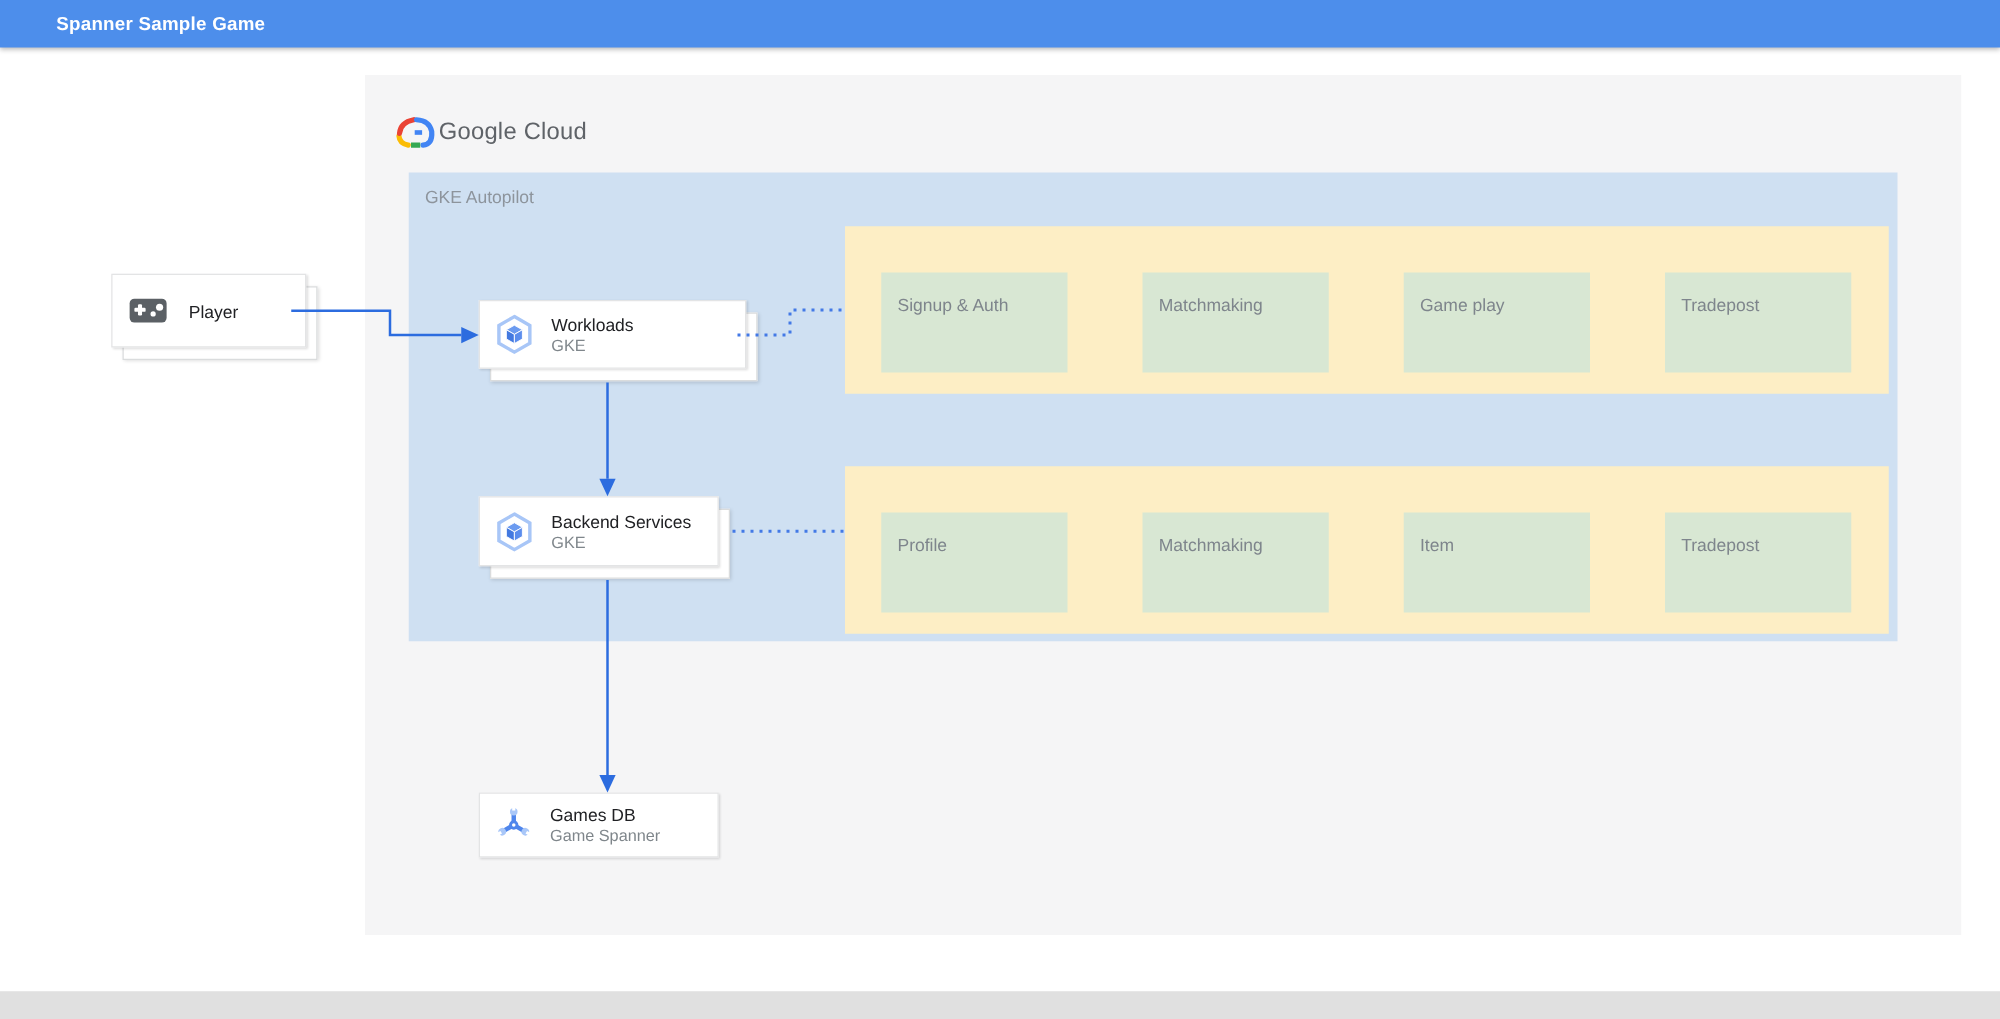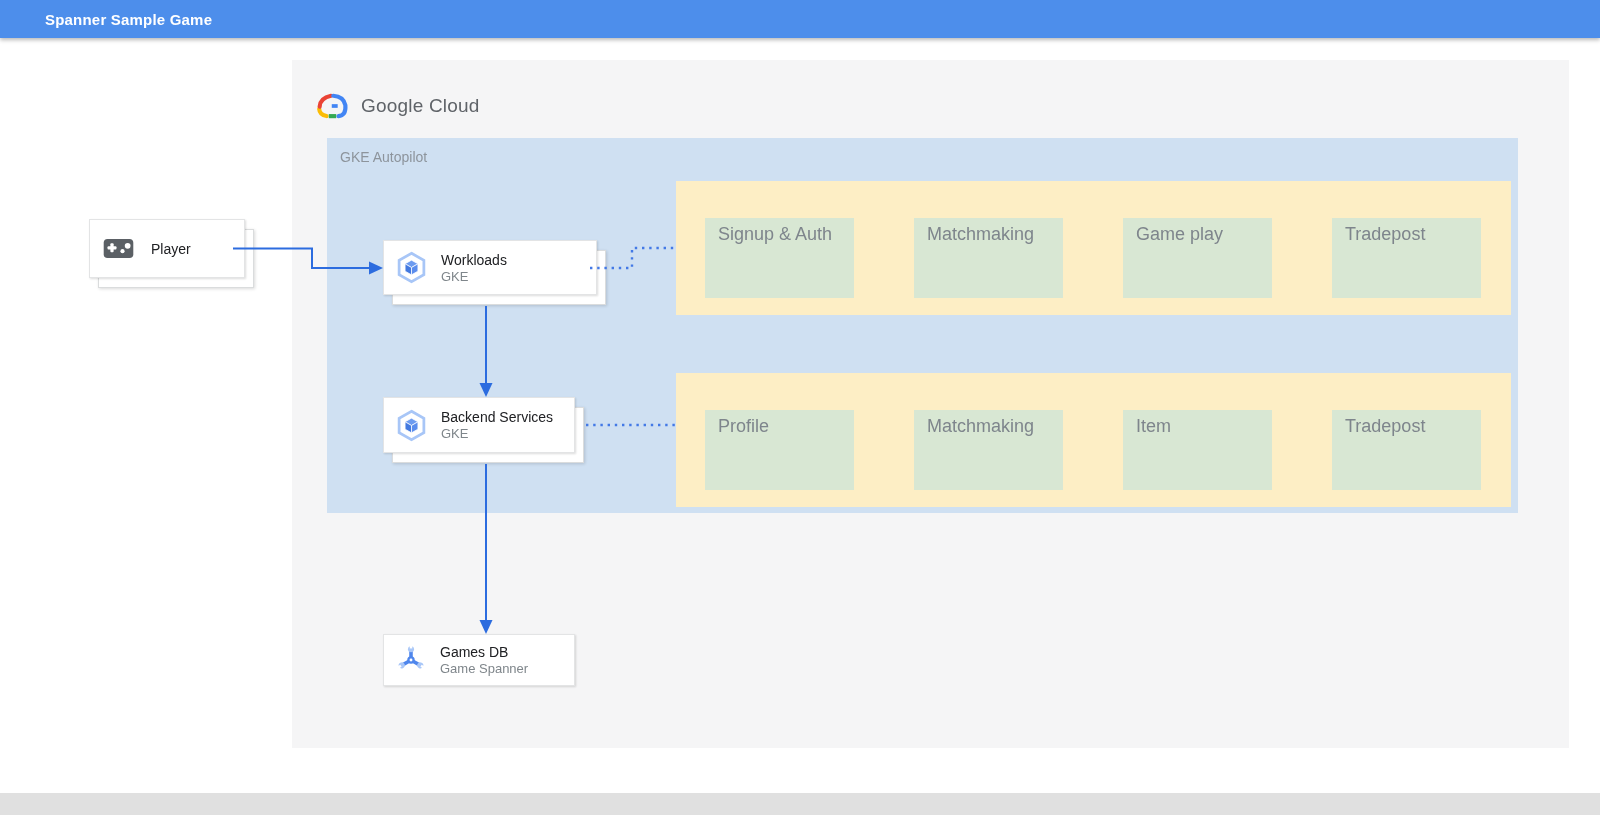--- a/index.html
+++ b/index.html
@@ -9,34 +9,34 @@
   
   .titlebar{position:absolute;left:0;top:0;width:1600px;height:38px;background:#4d8eeb;
     display:flex;align-items:center;box-sizing:border-box;padding-left:45px;
     box-shadow:0 2px 4px rgba(0,0,0,.28);z-index:20;}
   .titlebar span{color:#fff;font-size:15px;font-weight:bold;letter-spacing:.2px;}
 
   
   .canvas{position:absolute;left:292px;top:60px;width:1277px;height:688px;background:#f5f5f6;z-index:1;}
 
   
-  .gcp-logo{position:absolute;left:314px;top:90px;height:32px;display:flex;align-items:center;gap:10px;z-index:3;}
+  .gcp-logo{position:absolute;left:314px;top:90px;height:32px;display:flex;align-items:center;z-index:3;}
   .gcp-logo-text{font-size:19px;color:#5f6368;letter-spacing:.2px;}
 
   
   .gke-zone{position:absolute;left:327px;top:138px;width:1191px;height:375px;background:#cfe0f2;z-index:2;}
   .gke-zone-label{position:absolute;left:13px;top:11px;font-size:14px;color:#8d949c;}
 
   
   .svc-row{position:absolute;width:835px;height:134px;background:#fdeec5;box-sizing:border-box;
     display:flex;padding:37px 0 0 29px;gap:60px;}
   .svc-row.row1{left:349px;top:43px;}
   .svc-row.row2{left:349px;top:235px;}
   .svc{width:149px;height:80px;background:#d8e7d3;box-sizing:border-box;}
-  .svc span{display:block;padding:6px 0 0 13px;font-size:18px;color:#7e858c;}
+  .svc span{display:block;padding:18px 0 0 13px;font-size:14px;color:#7e858c;}
 
   
   .node{position:absolute;z-index:6;}
   .card-behind{position:absolute;left:9px;top:10px;width:100%;height:100%;background:#fff;
     border:1px solid #dadcdd;box-shadow:1px 1px 3px rgba(0,0,0,.15);box-sizing:border-box;}
   .card-front{position:absolute;left:0;top:0;width:100%;height:100%;background:#fff;
     border:1px solid #e3e4e5;box-shadow:1px 1px 2px rgba(0,0,0,.14);box-sizing:border-box;
     display:flex;align-items:center;}
   .node-player{left:89px;top:219px;width:156px;height:59px;}
   .node-workloads{left:383px;top:240px;width:194px;height:55px;padding-left:20px;}

